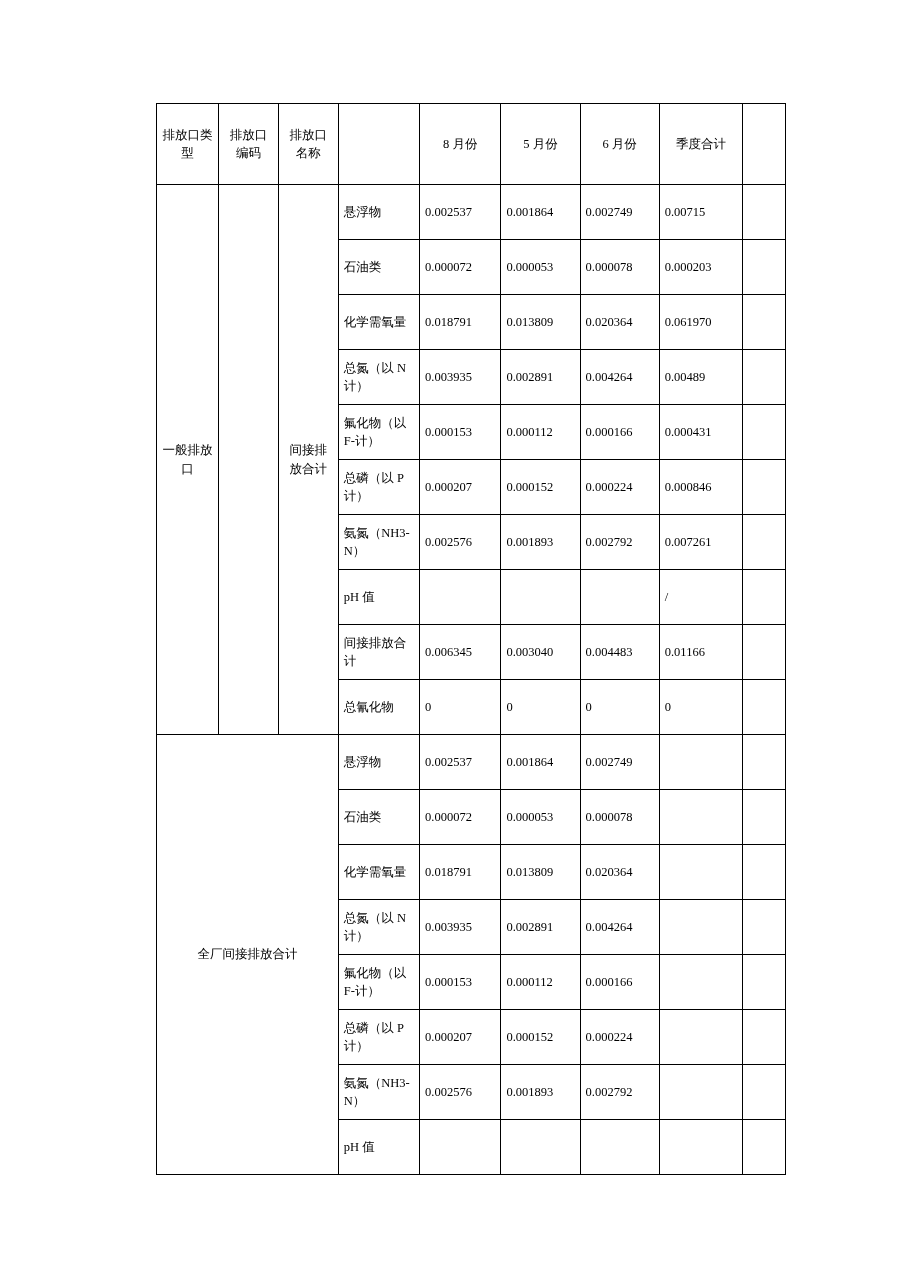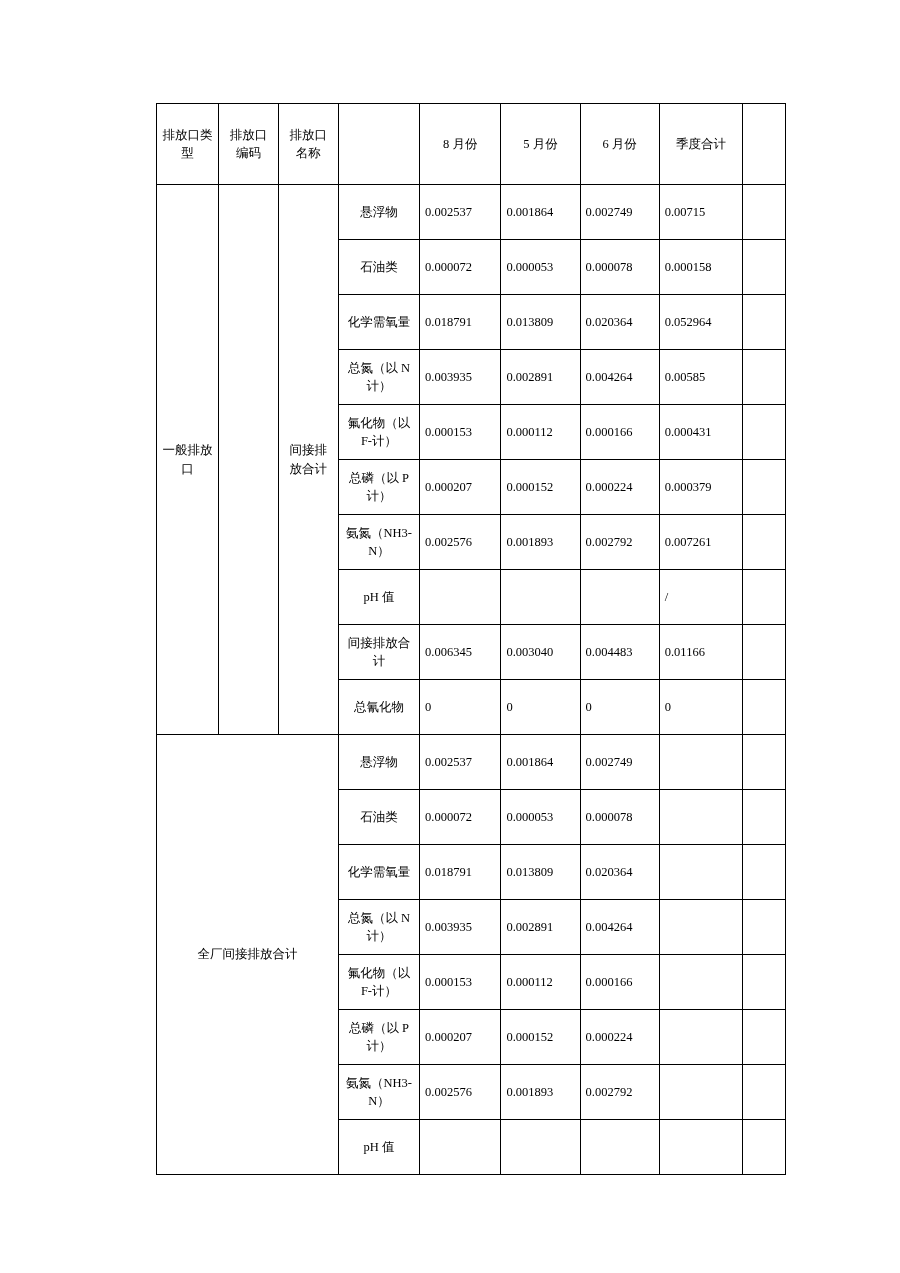--- a/index.html
+++ b/index.html
@@ -56,21 +56,21 @@
   .hdr {
     text-align: center;
     vertical-align: middle;
     font-size: 12.5px;
     line-height: 1.5;
   }
   .hdr-tall {
     height: 72px;
   }
   .item-cell {
-    text-align: center;
+    text-align: left;
     vertical-align: middle;
     height: 46px;
     margin-top: 16px;
   }
   .num-cell {
     text-align: left;
     vertical-align: middle;
     font-family: "Liberation Serif", "DejaVu Serif", serif;
   }
   .blank-cell { }
@@ -124,53 +124,53 @@
           <td class="num-cell">0.001864</td>
           <td class="num-cell">0.002749</td>
           <td class="num-cell">0.00715</td>
           <td class="blank-cell"></td>
         </tr>
         <tr>
           <td class="item-cell">石油类</td>
           <td class="num-cell">0.000072</td>
           <td class="num-cell">0.000053</td>
           <td class="num-cell">0.000078</td>
-          <td class="num-cell">0.000158</td>
+          <td class="num-cell">0.000203</td>
           <td class="blank-cell"></td>
         </tr>
         <tr>
           <td class="item-cell">化学需氧量</td>
           <td class="num-cell">0.018791</td>
           <td class="num-cell">0.013809</td>
           <td class="num-cell">0.020364</td>
-          <td class="num-cell">0.052964</td>
+          <td class="num-cell">0.061970</td>
           <td class="blank-cell"></td>
         </tr>
         <tr>
           <td class="item-cell">总氮（以 N 计）</td>
           <td class="num-cell">0.003935</td>
           <td class="num-cell">0.002891</td>
           <td class="num-cell">0.004264</td>
-          <td class="num-cell">0.00585</td>
+          <td class="num-cell">0.00489</td>
           <td class="blank-cell"></td>
         </tr>
         <tr>
           <td class="item-cell">氟化物（以 F-计）</td>
           <td class="num-cell">0.000153</td>
           <td class="num-cell">0.000112</td>
           <td class="num-cell">0.000166</td>
           <td class="num-cell">0.000431</td>
           <td class="blank-cell"></td>
         </tr>
         <tr>
           <td class="item-cell">总磷（以 P 计）</td>
           <td class="num-cell">0.000207</td>
           <td class="num-cell">0.000152</td>
           <td class="num-cell">0.000224</td>
-          <td class="num-cell">0.000379</td>
+          <td class="num-cell">0.000846</td>
           <td class="blank-cell"></td>
         </tr>
         <tr>
           <td class="item-cell">氨氮（NH3-N）</td>
           <td class="num-cell">0.002576</td>
           <td class="num-cell">0.001893</td>
           <td class="num-cell">0.002792</td>
           <td class="num-cell">0.007261</td>
           <td class="blank-cell"></td>
         </tr>

